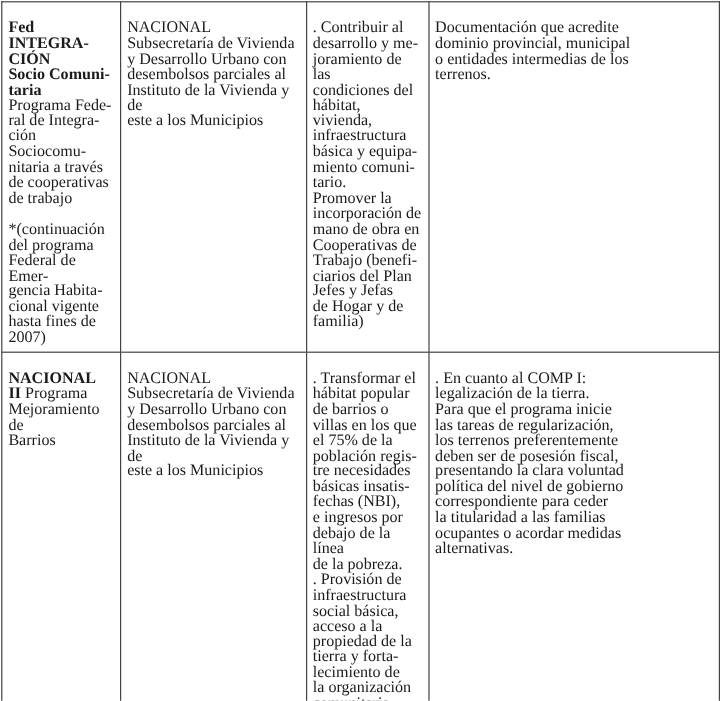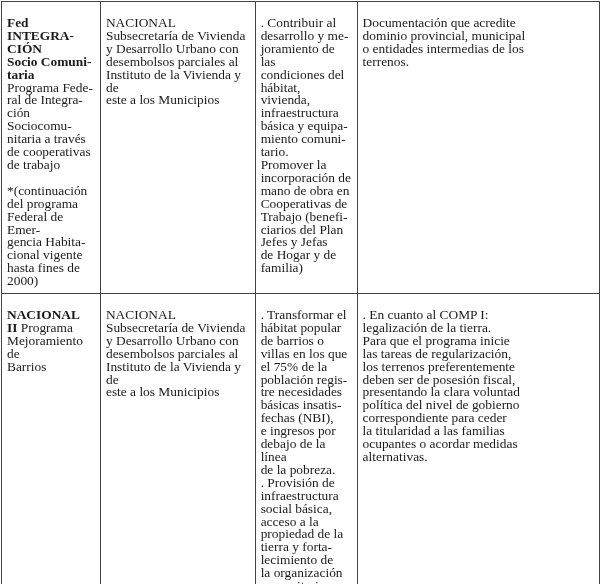--- a/index.html
+++ b/index.html
@@ -41,21 +41,21 @@
 nitaria a través
 de cooperativas
 de trabajo
 
 *(continuación
 del programa
 Federal de Emer-
 gencia Habita-
 cional vigente
 hasta fines de
-2000)</span></td>
+2007)</span></td>
     <td class="c2">NACIONAL
 Subsecretaría de Vivienda
 y Desarrollo Urbano con
 desembolsos parciales al
 Instituto de la Vivienda y de
 este a los Municipios</td>
     <td class="c3">. Contribuir al
 desarrollo y me-
 joramiento de las
 condiciones del

